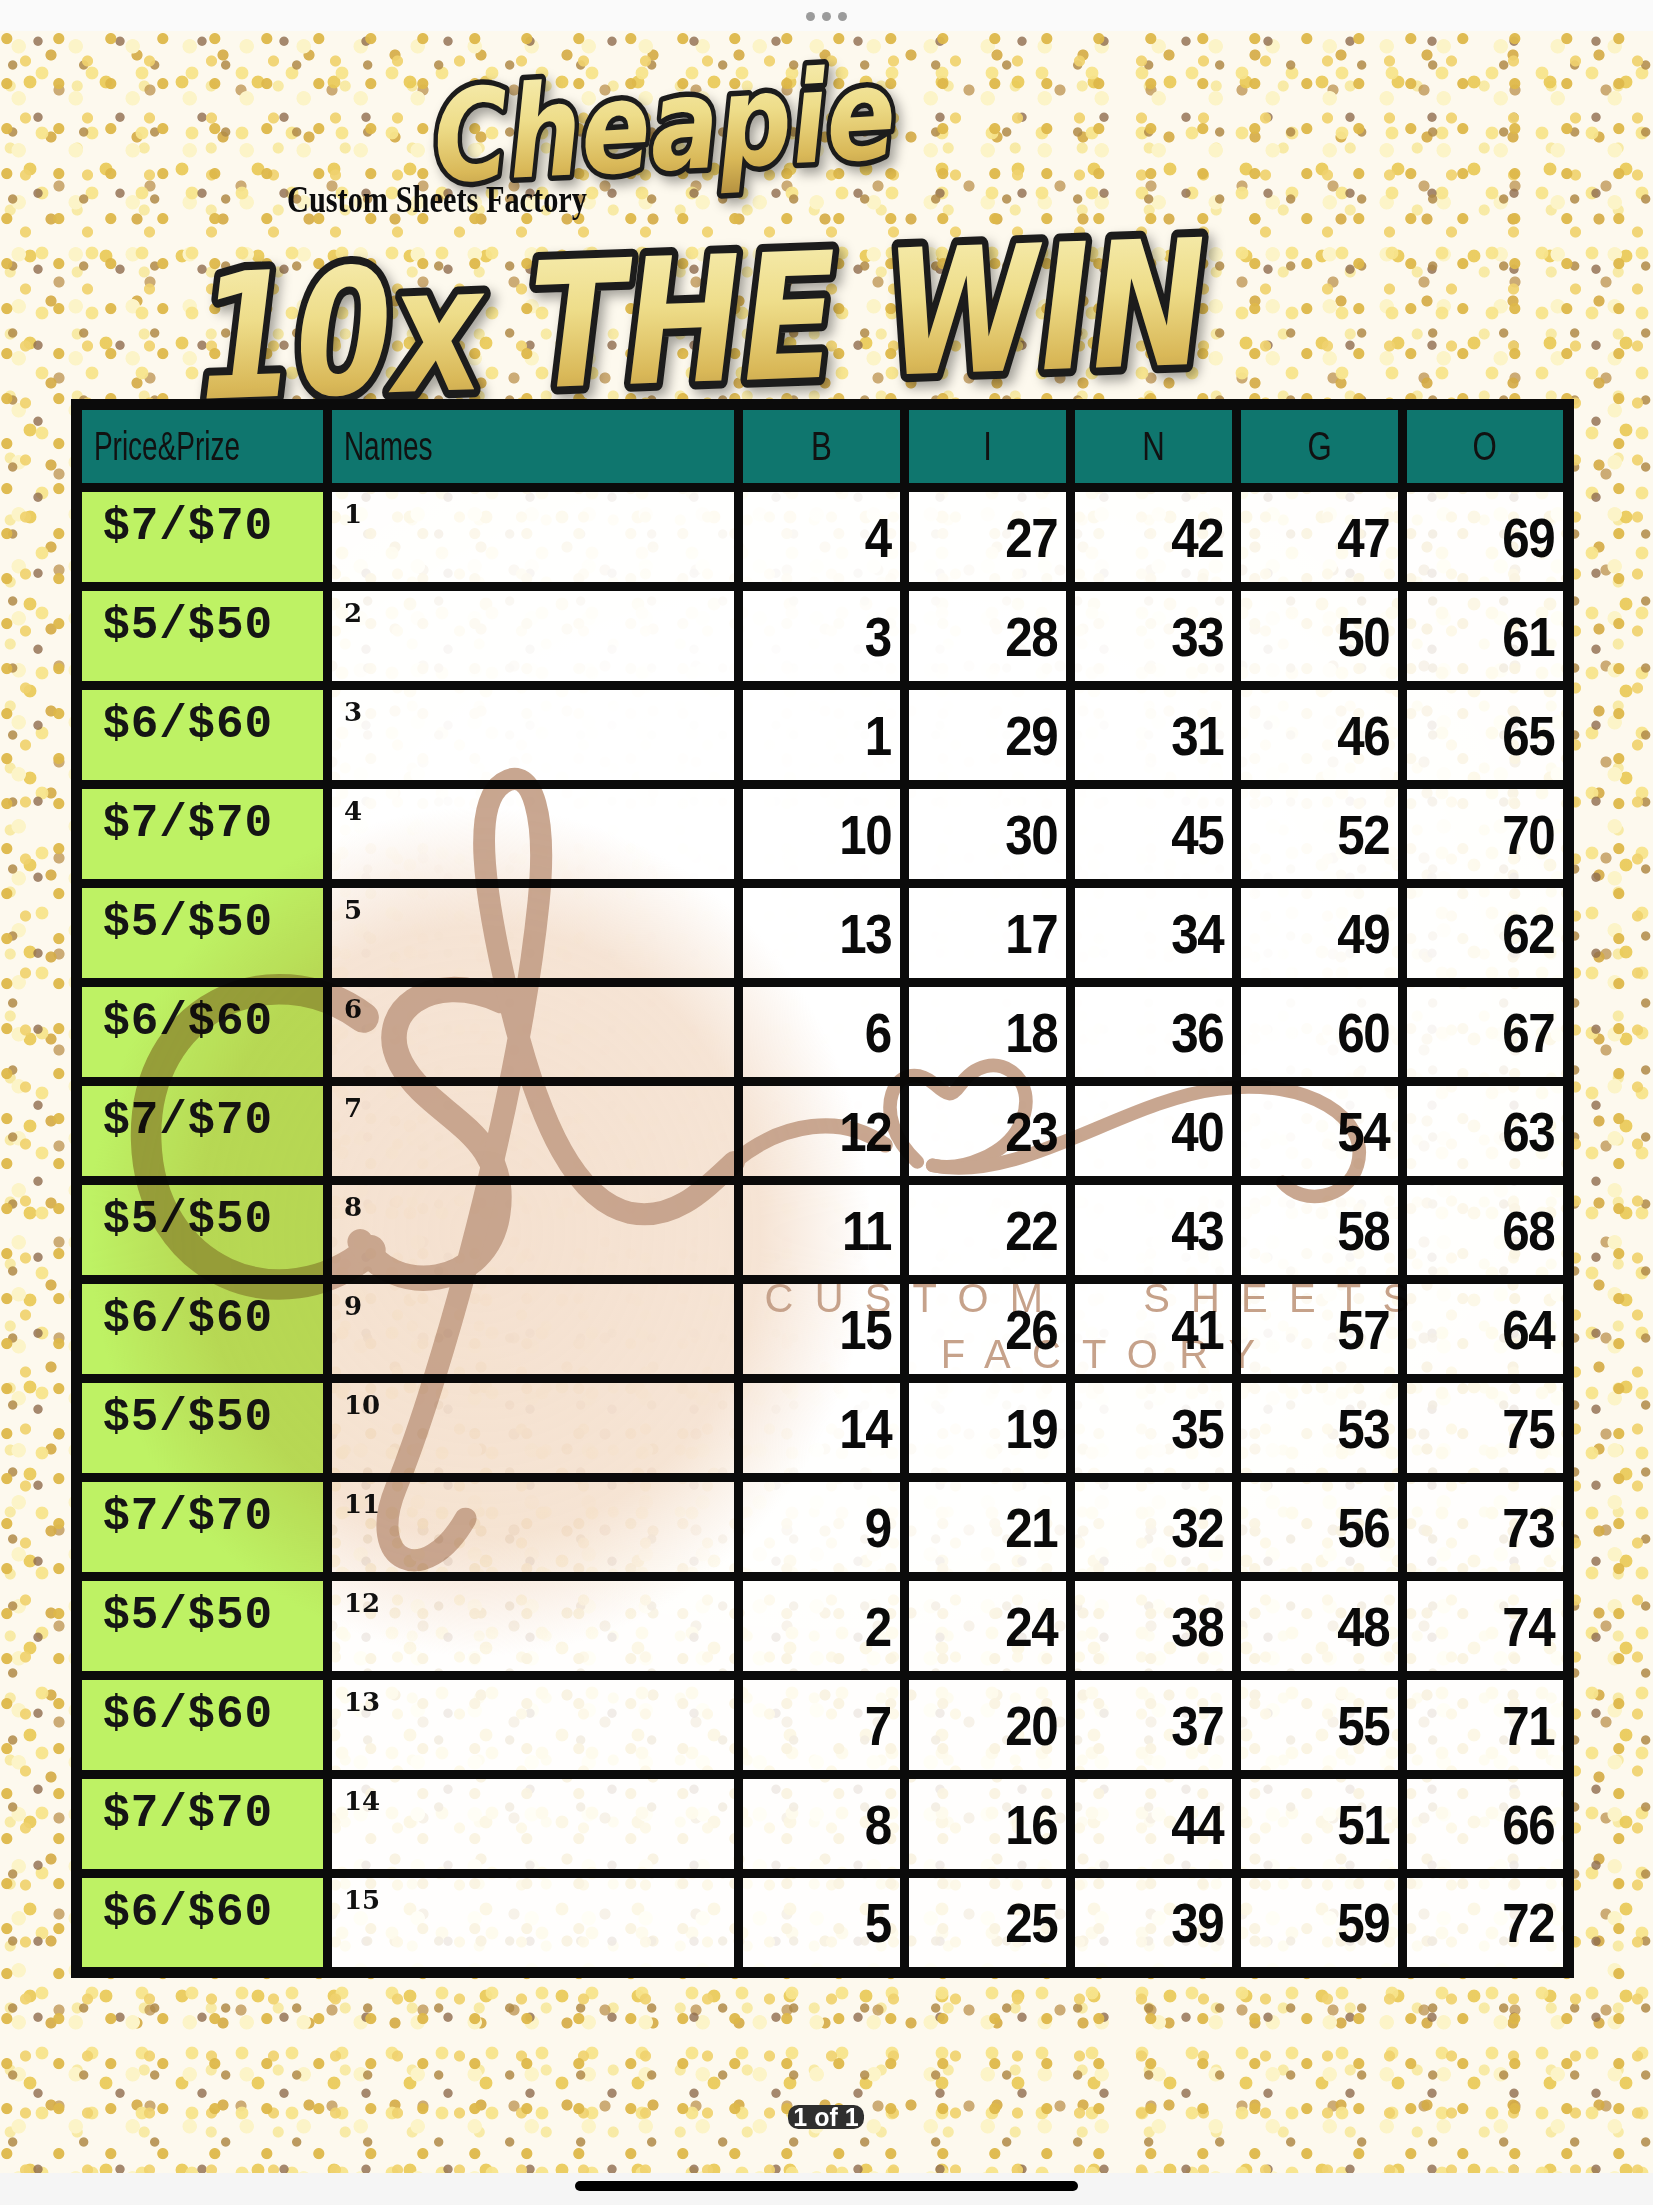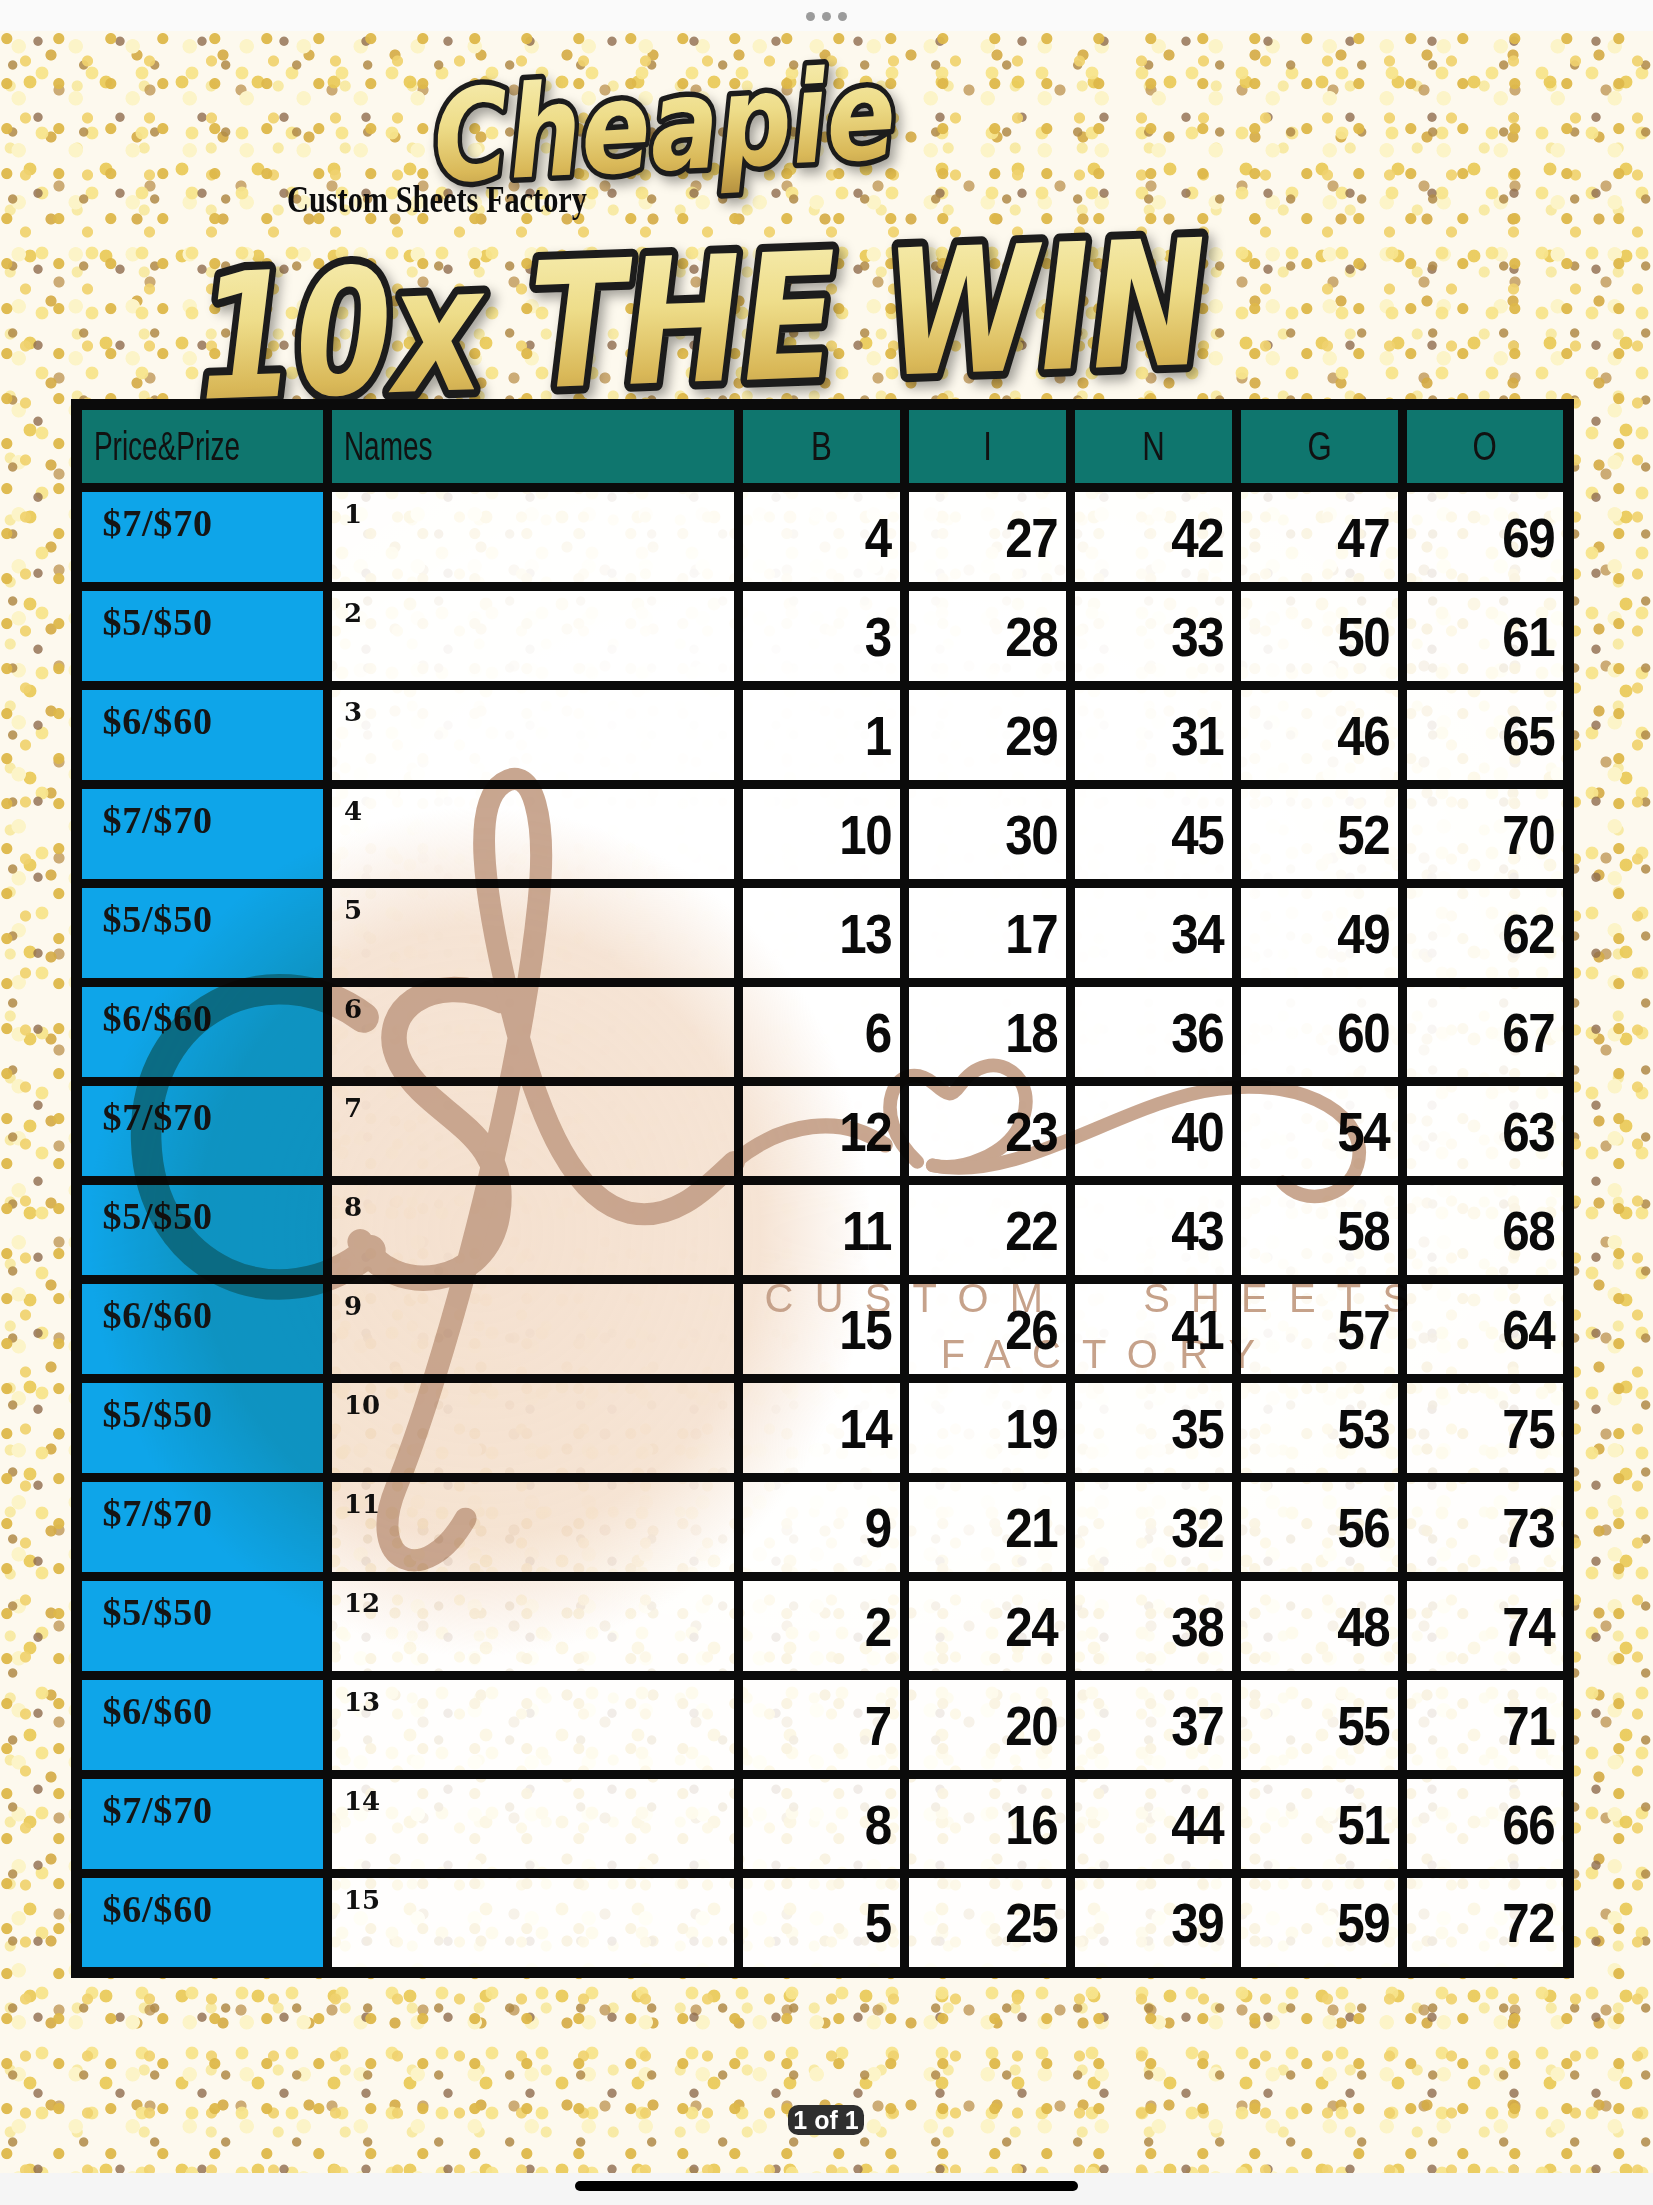--- a/index.html
+++ b/index.html
@@ -5,21 +5,21 @@
   html,body{margin:0;padding:0;}
   .page{position:relative;width:1653px;height:2205px;background:#fafafa;overflow:hidden;
         font-family:"Liberation Sans",sans-serif;}
 
   
   .topbar{position:absolute;left:0;top:0;width:1653px;height:31px;background:#fafafa;z-index:60;}
   .menu-dots{position:absolute;left:0;right:0;top:12px;display:flex;justify-content:center;gap:6.8px;}
   .menu-dots i{width:9.3px;height:9.3px;border-radius:50%;background:#9b9b9b;display:block;}
   .bottombar{position:absolute;left:0;top:2173px;width:1653px;height:32px;background:#f5f5f5;z-index:60;}
   .homebar{position:absolute;left:575px;top:2181px;width:503px;height:10.2px;border-radius:6px;background:#000;z-index:61;}
-  .pager{position:absolute;left:788px;top:2105px;width:76px;height:30px;background:#2f2f2f;border-radius:10.2px;
+  .pager{position:absolute;left:788px;top:2105px;width:76px;height:24px;background:#2f2f2f;border-radius:10.2px;
          color:#fff;font-size:25px;font-weight:bold;display:flex;align-items:center;justify-content:center;z-index:55;}
 
   
   .sheet{position:absolute;left:0;top:31px;width:1653px;height:2142px;background-color:#fdf9ee;
     background-image:
       radial-gradient(circle at 6.8px 7.6px,  rgba(222,184,74,.95) 5.1px, transparent 6px),
       radial-gradient(circle at 25.5px 30px,rgba(240,210,110,.92) 5.1px, transparent 6px),
       radial-gradient(circle at 12.7px 34px,rgba(176,138,72,.85) 4.2px, transparent 5.1px),
       radial-gradient(circle at 38px 10.2px,rgba(143,108,77,.80) 4.2px, transparent 5.1px),
       radial-gradient(circle at 42px 42px,rgba(247,228,140,.95) 6px, transparent 6.8px),
@@ -44,22 +44,22 @@
   table.bingo{position:absolute;left:71px;top:399px;width:1497px;z-index:20;
               border-collapse:collapse;table-layout:fixed;}
   table.bingo td,table.bingo th{border:9.3px solid #0b0b0b;padding:0;overflow:hidden;}
   table.bingo{border:11px solid #0b0b0b;}
   table.bingo thead tr{height:83px;}
   table.bingo tbody tr{height:99px;}
   th.hdr{background:#0f766e;color:#111;font-weight:400;font-size:40px;text-align:left;vertical-align:middle;}
   th.hdr .cnd{display:inline-block;transform:scaleX(.7);transform-origin:left center;padding-left:17px;white-space:nowrap;}
   th.hdr.ctr{text-align:center;}
   th.hdr.ctr .cnd{transform-origin:center center;padding-left:0;transform:scaleX(.78);}
-  td.price{background:#0ea5e9;color:#151515;vertical-align:top;
-           font-family:Liberation Serif, serif;font-weight:bold;font-size:38px;}
+  td.price{background:#bef264;color:#151515;vertical-align:top;
+           font-family:Liberation Mono, monospace;font-weight:bold;font-size:46px;}
   td.price span{display:inline-block;padding:8.5px 0 0 20.4px;letter-spacing:0.8px;}
   td.name{background:rgba(255,255,255,.84);vertical-align:top;
           font-family:"DejaVu Serif",serif;font-weight:bold;font-size:26px;color:#111;}
   td.name span{display:inline-block;padding:6.8px 0 0 12px;}
   td.bnum{background:rgba(255,255,255,.84);text-align:right;vertical-align:middle;
           font-weight:bold;font-size:56px;color:#0a0a0a;}
   td.bnum span{display:inline-block;transform:scaleX(.88);transform-origin:right center;
                padding-right:10.2px;letter-spacing:-1.7px;}
 
   

